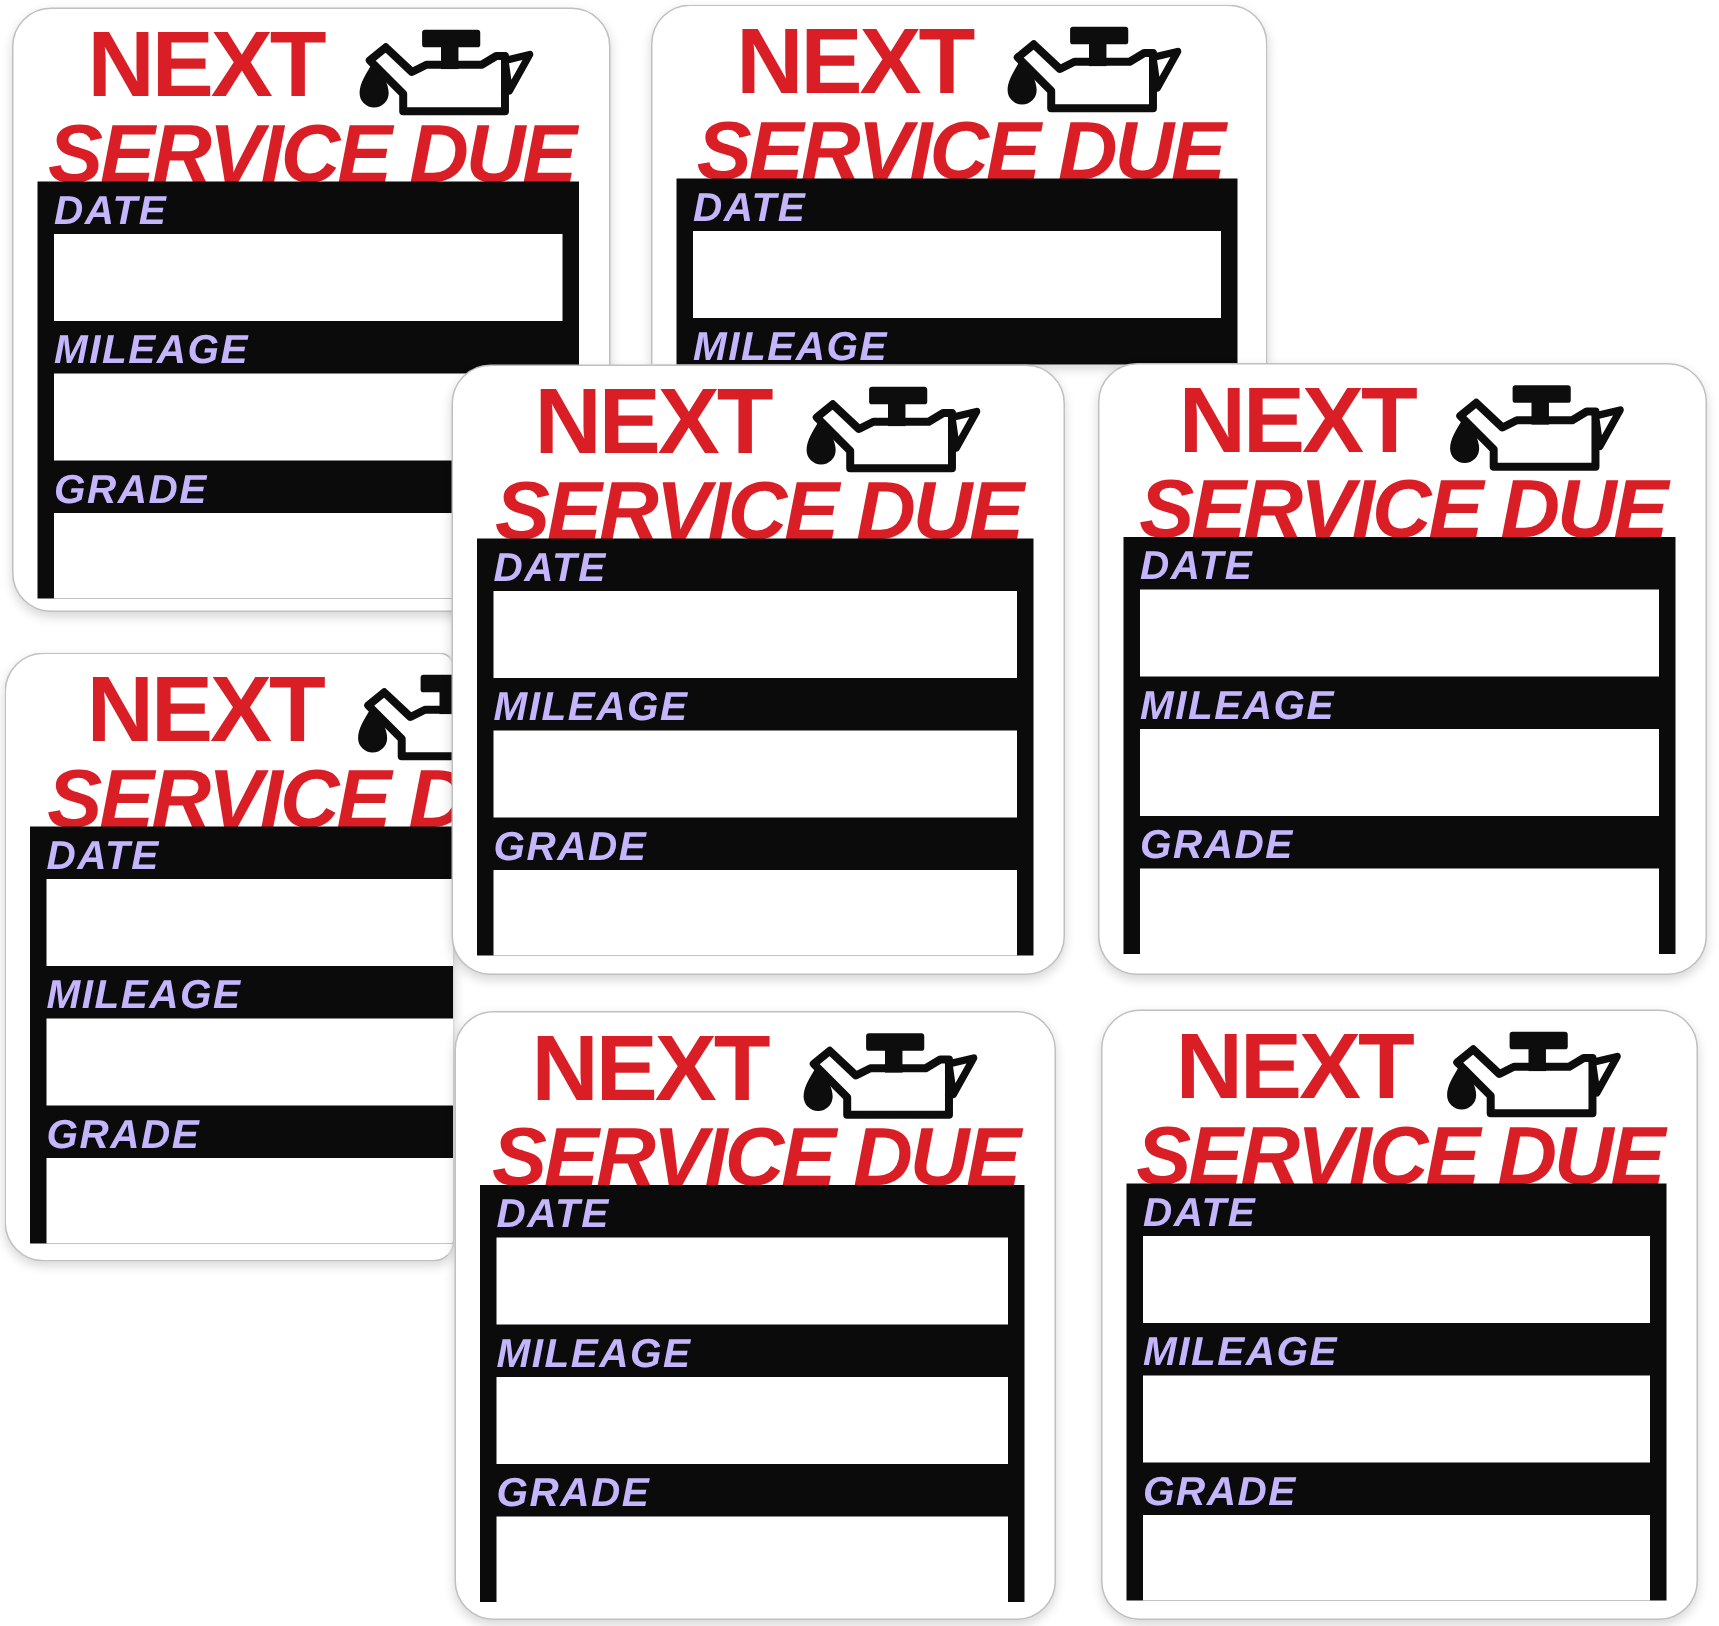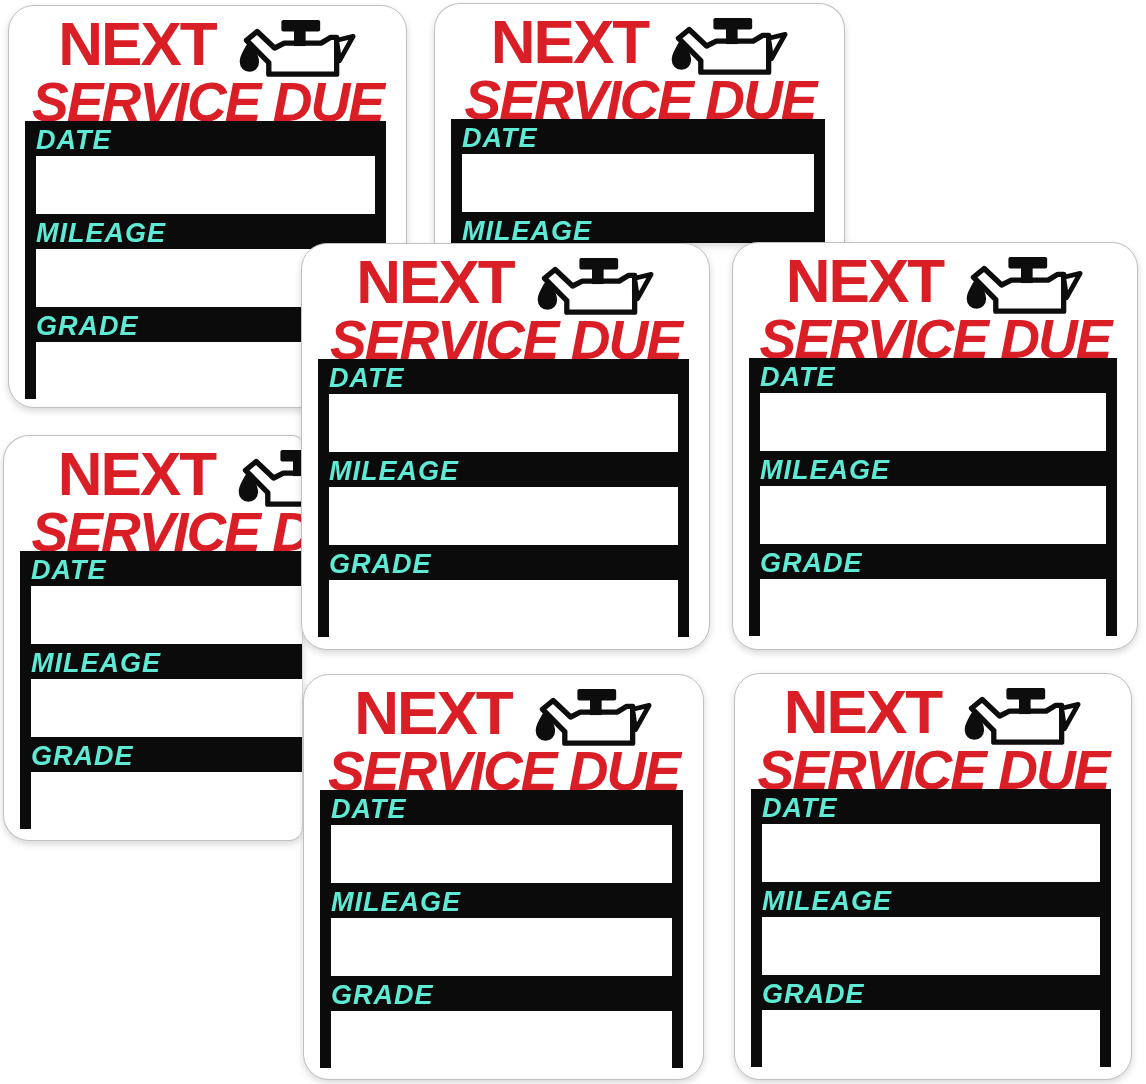--- a/index.html
+++ b/index.html
@@ -39,21 +39,21 @@
     letter-spacing:-2px; color:var(--red, #d91e26); white-space:nowrap;font-style:italic;
   }
 
   .panel {
     position:absolute; left:16px; right:20px; top:115px; height:278px;
     background:var(--black, #0b0b0b);
     padding:5px 11px 0 11px;
     box-sizing:border-box;
   }
   .flabel {
-    color:#5eead4; font-style:italic; font-weight:bold;
+    color:#c4b5fd; font-style:italic; font-weight:bold;
     font-size:27px; line-height:28px; height:28px; letter-spacing:1px;
     white-space:nowrap;
   }
   .ffield { background:#ffffff; height:58px; margin:2px 0 5px 0; }
   .ffield.last { height:57px; margin-bottom:0; }
 
   
   .pos-a { left:8px;   top:5px;   width:399px; height:403px; z-index:1; }
   .pos-b { left:434px; top:3px;   width:411px; height:240px; z-index:1;
            border-bottom:none; border-bottom-left-radius:0; border-bottom-right-radius:0; }

